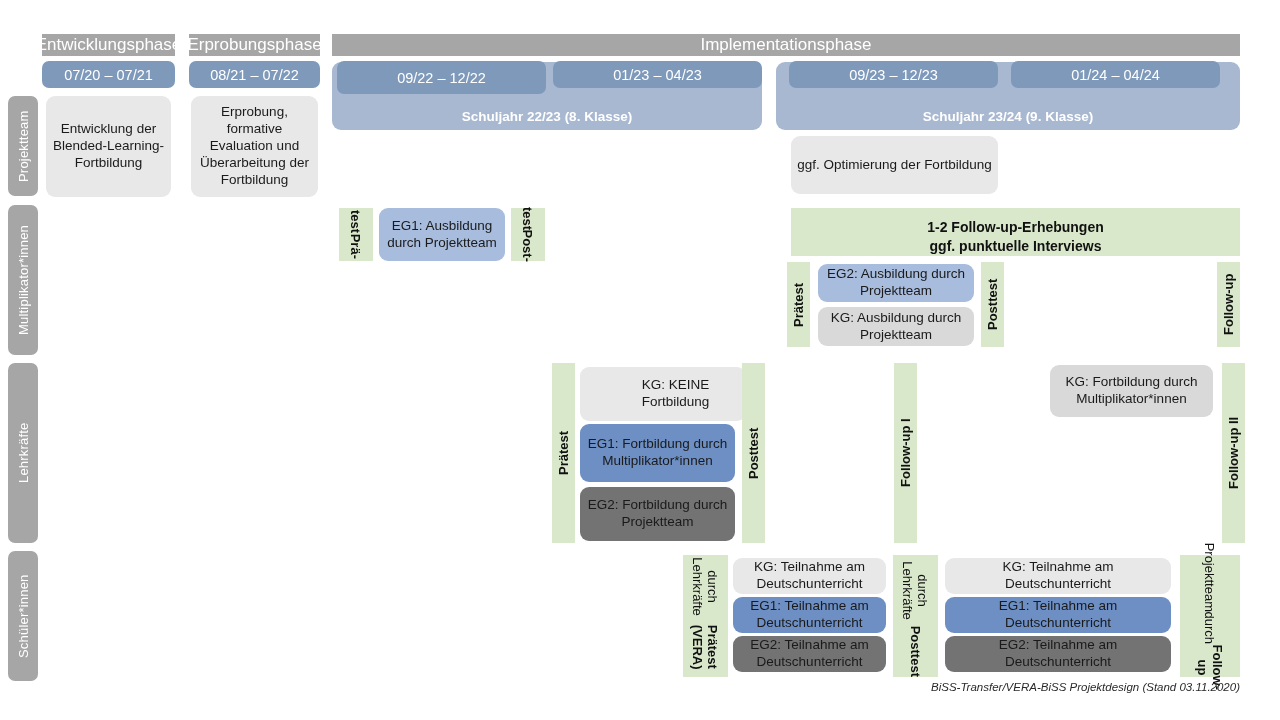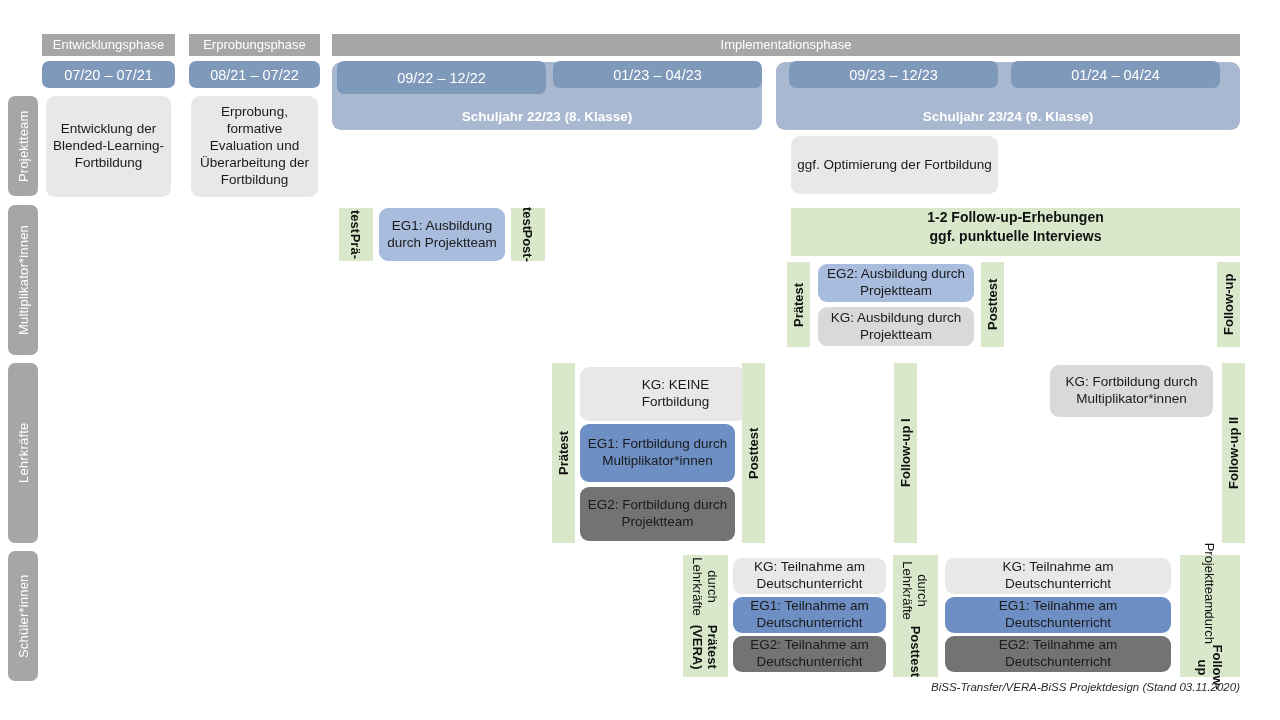--- a/index.html
+++ b/index.html
@@ -11,21 +11,21 @@
     overflow:hidden;
     position:relative;
   }
   .canvas{position:absolute;inset:0;}
   .abs{position:absolute;box-sizing:border-box;}
 
   
   .phase-header{
     background:#a6a6a6;color:#ffffff;
     display:flex;align-items:center;justify-content:center;
-    font-size:13px;line-height:1.1;
+    font-size:17px;line-height:1.1;
   }
   .date-bar{
     background:#7e99ba;color:#ffffff;
     border-radius:7px;
     display:flex;align-items:center;justify-content:center;
     font-size:14.5px;
   }
   .school-band{
     background:#a8b8d0;color:#ffffff;
     border-radius:9px;
@@ -57,21 +57,21 @@
   .green-v{
     background:#d9e8cb;color:#111111;
     display:flex;align-items:center;justify-content:center;
     writing-mode:vertical-rl;transform:rotate(180deg);
     font-size:13px;font-weight:bold;
     text-align:center;
   }
   .green-v .sub{font-weight:normal;}
   .green-band{
     background:#d9e8cb;color:#111111;
-    display:flex;align-items:flex-start;justify-content:center;
+    display:flex;align-items:flex-end;justify-content:center;
     text-align:center;font-weight:bold;font-size:14px;line-height:1.35;
   }
   .two-line-v{
     display:flex;flex-direction:row;align-items:center;justify-content:center;
     height:100%;
   }
   .two-line-v span{
     writing-mode:vertical-rl;transform:rotate(180deg);
     font-weight:bold;font-size:13px;
   }

